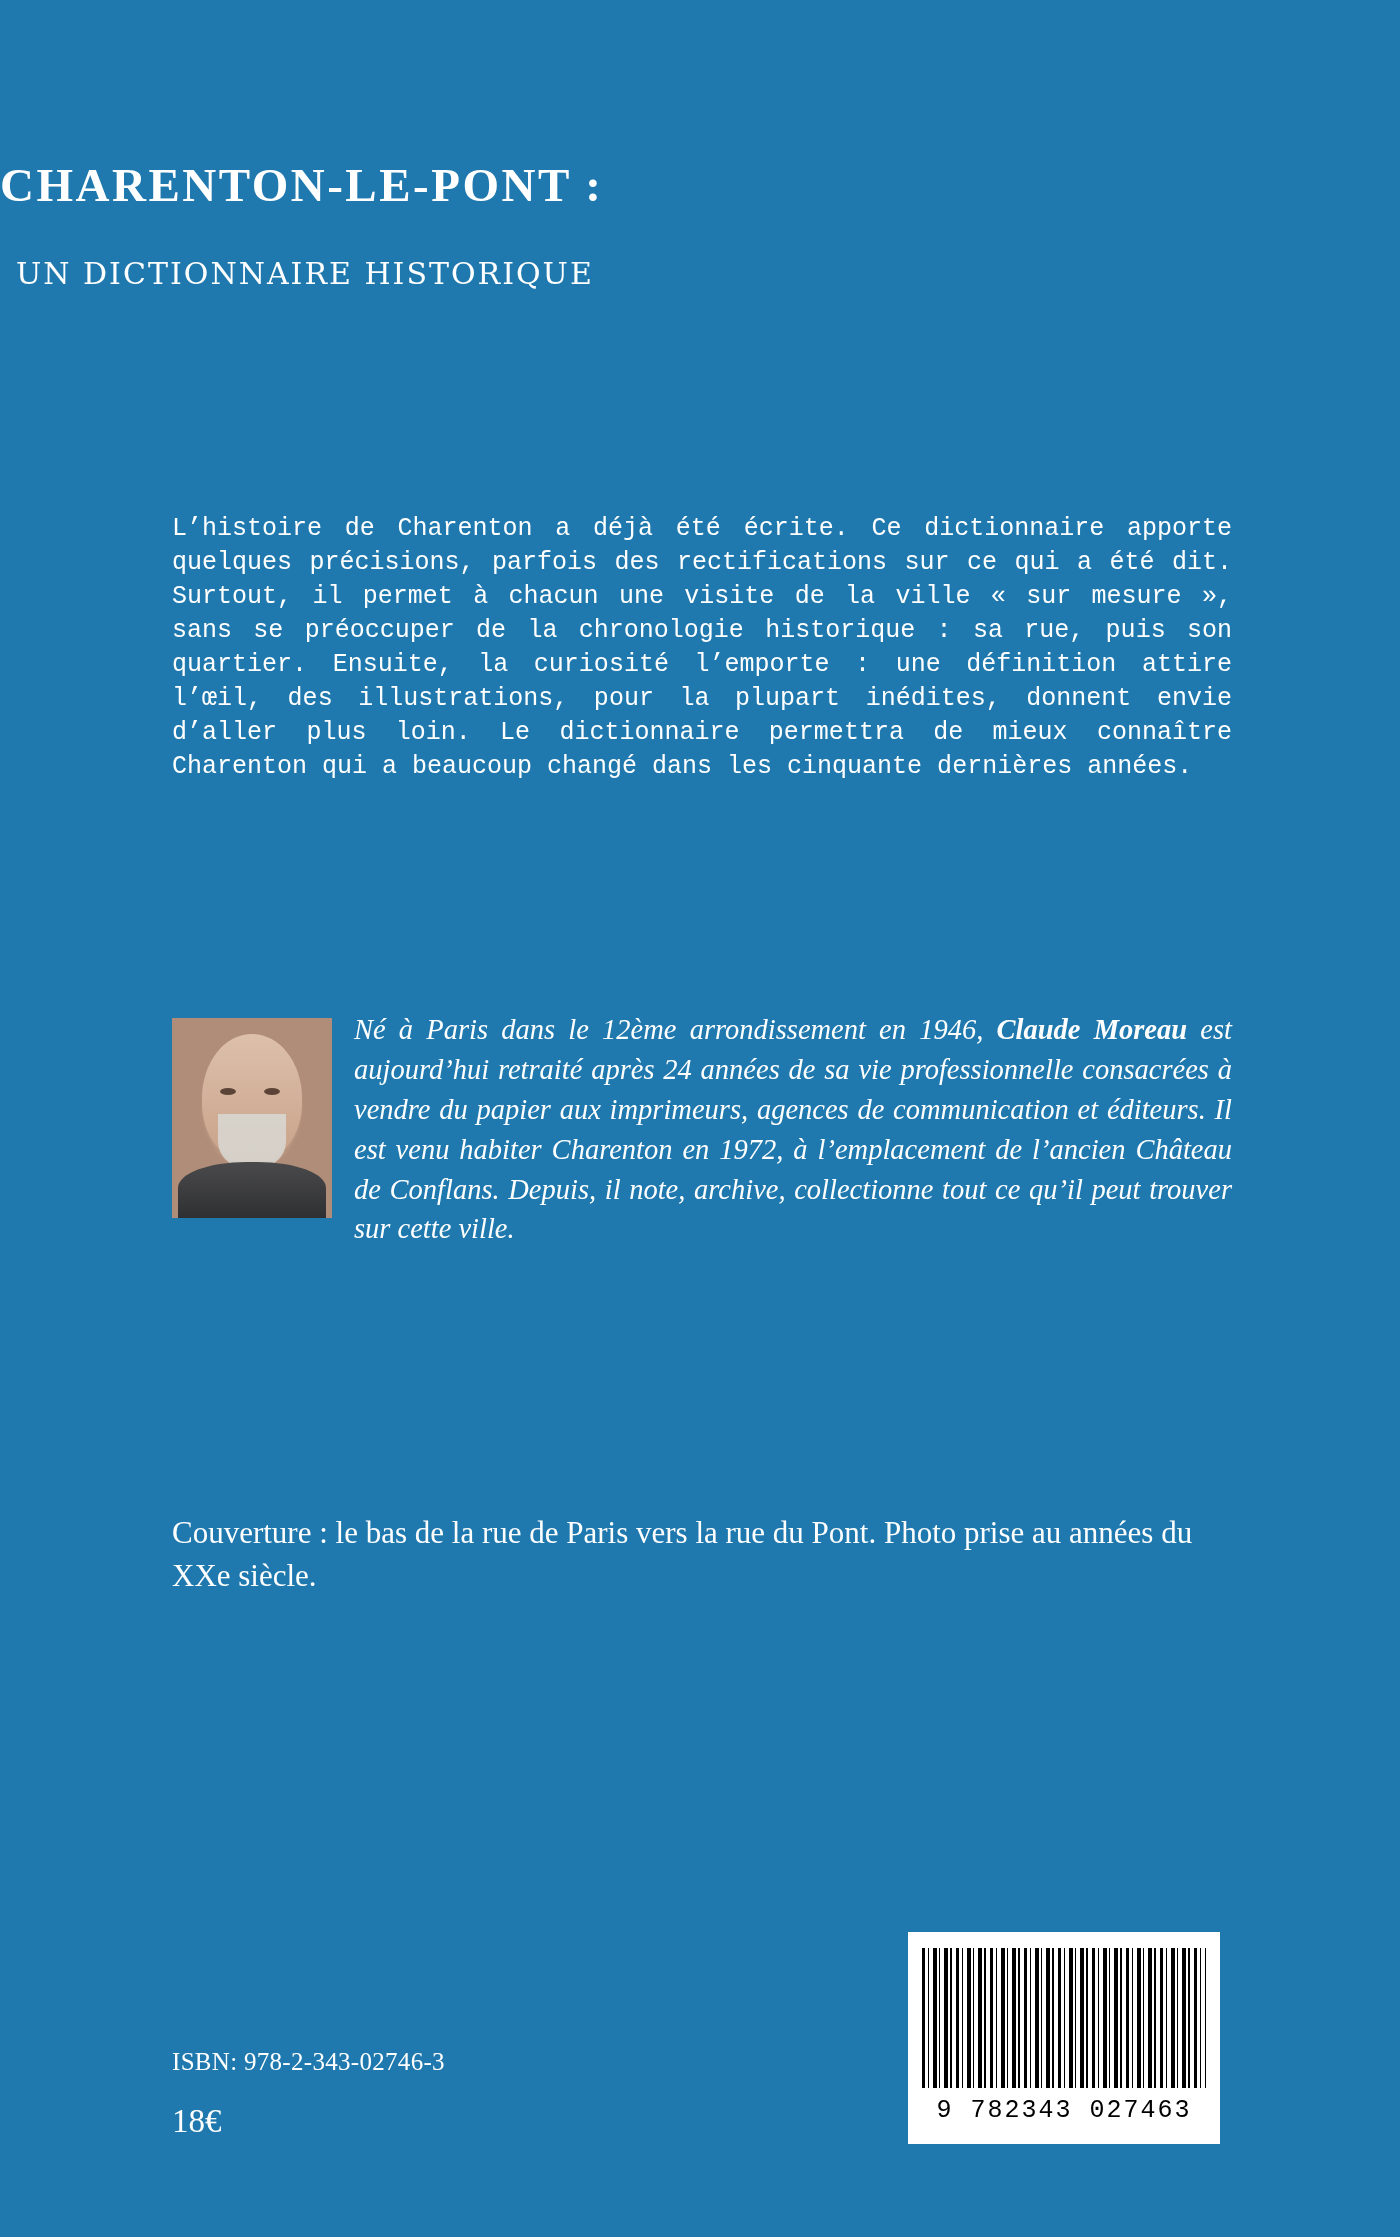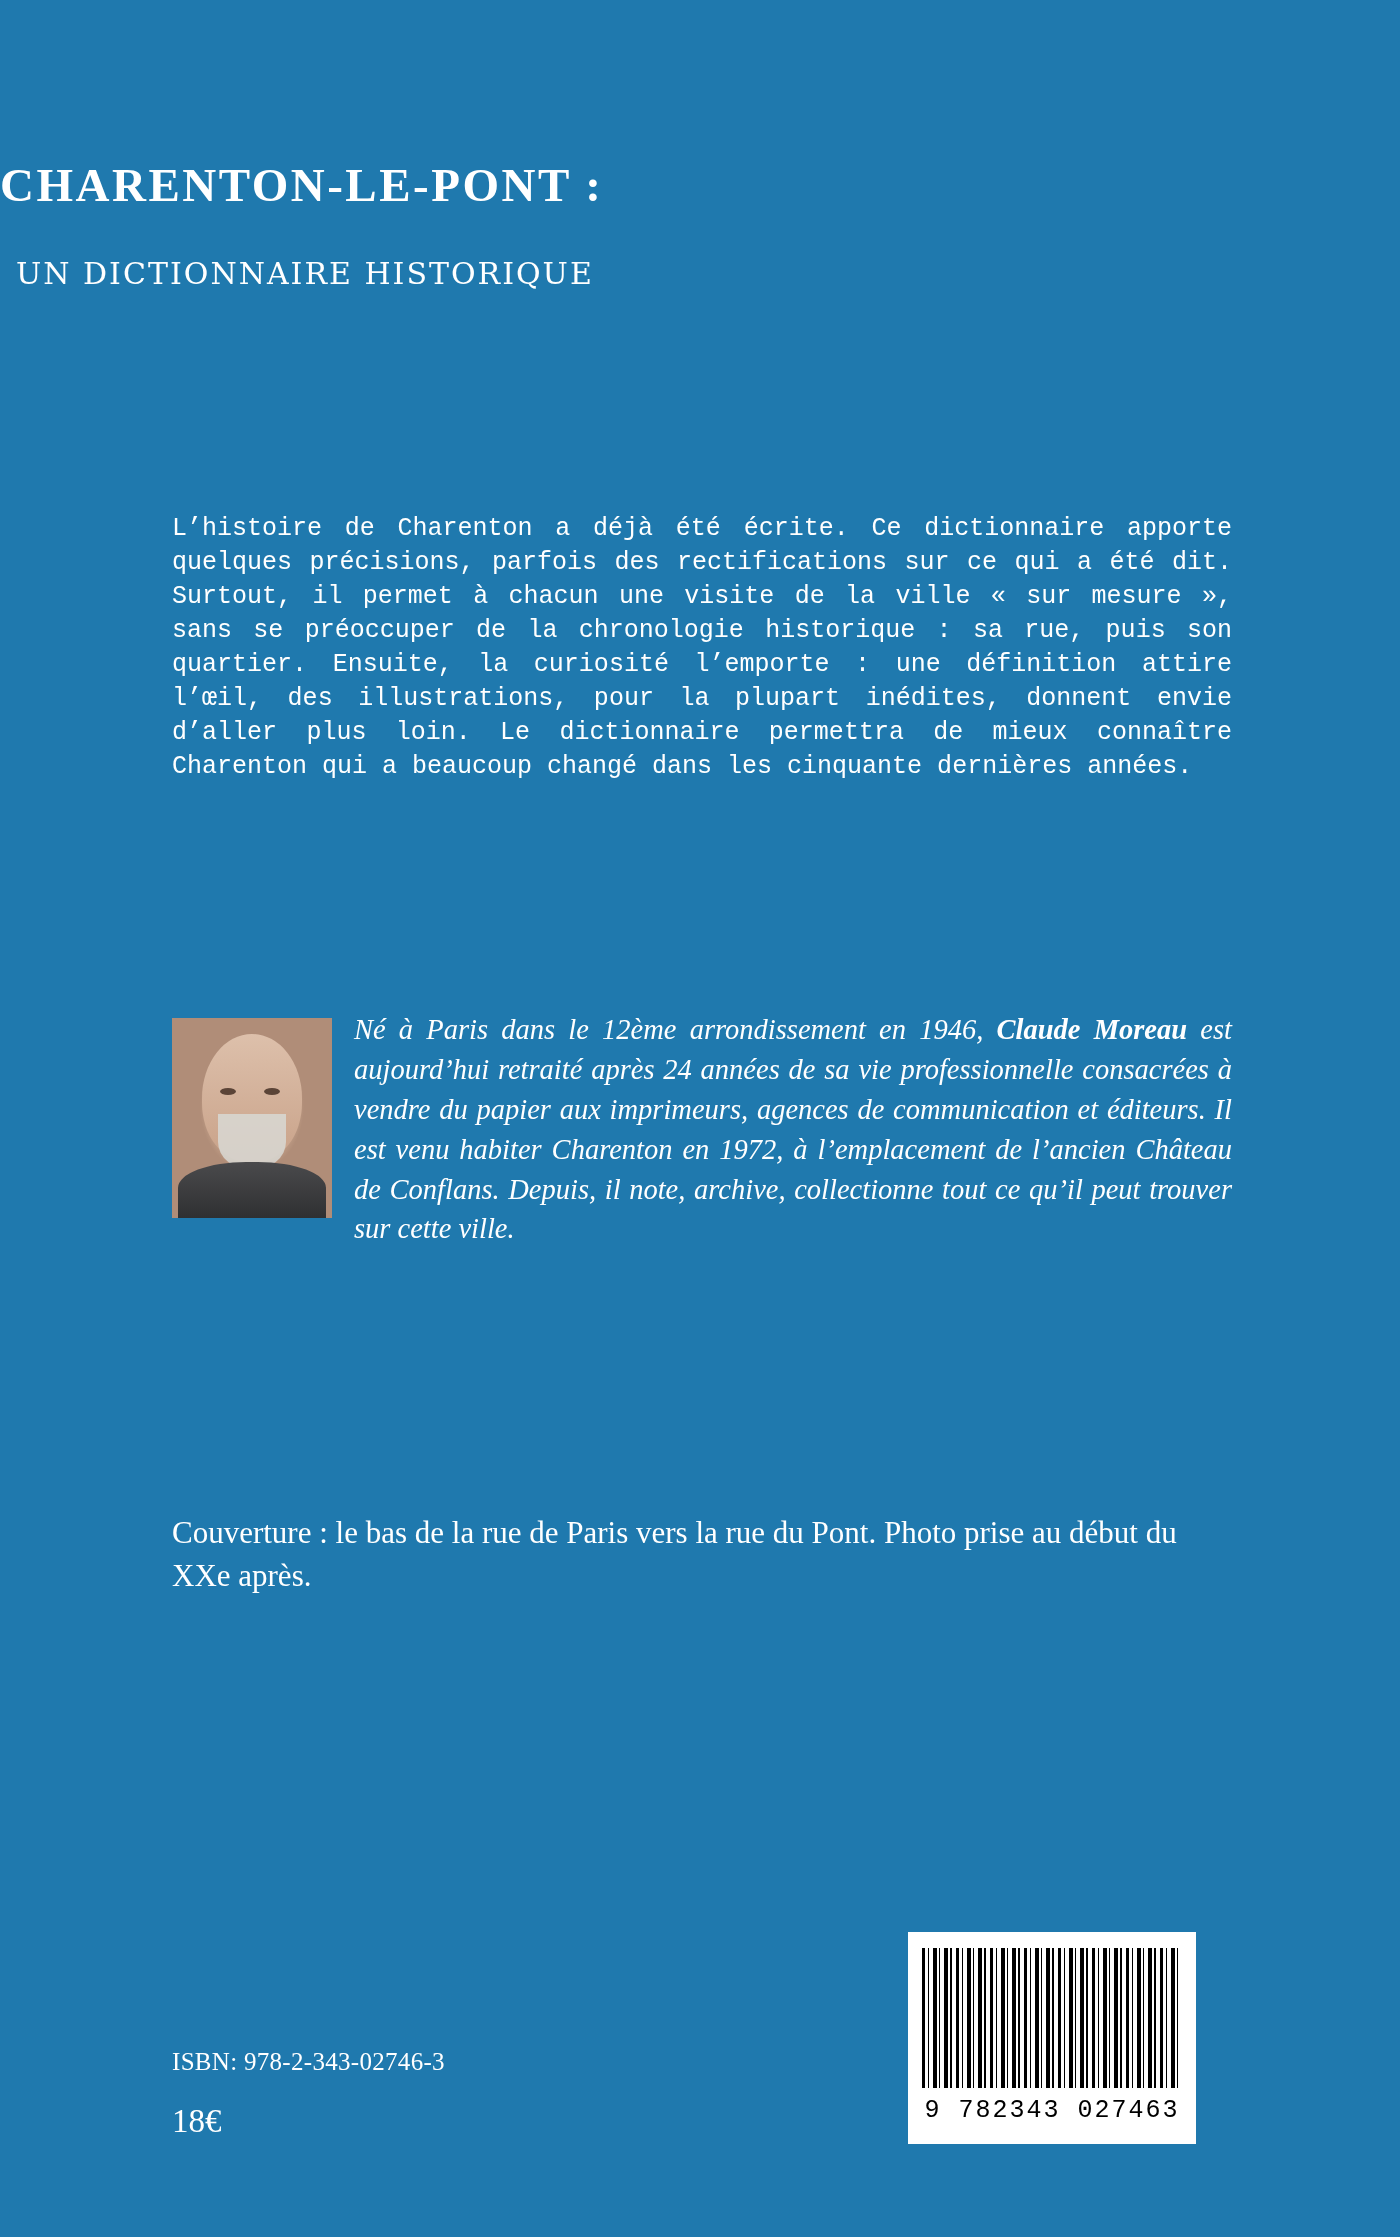--- a/index.html
+++ b/index.html
@@ -147,21 +147,21 @@
     letter-spacing: .3px;
     margin-bottom: 27px;
   }
   .price-line {
     font-size: 33px;
   }
   .barcode-box {
     position: absolute;
     left: 908px;
     top: 1932px;
-    width: 288px;
+    width: 312px;
     height: 212px;
     background: #ffffff;
     box-sizing: border-box;
     padding: 16px 14px 24px 14px;
   }
   .barcode-bars {
     width: 100%;
     height: 140px;
     background-image: repeating-linear-gradient(
       to right,
@@ -198,21 +198,21 @@
     <div class="author-photo">
       <div class="head"></div>
       <div class="eye-l"></div>
       <div class="eye-r"></div>
       <div class="beard"></div>
       <div class="body"></div>
     </div>
     <span>Né à Paris dans le 12ème arrondissement en 1946, </span><span class="author-name">Claude Moreau</span><span> est aujourd’hui retraité après 24 années de sa vie professionnelle consacrées à vendre du papier aux imprimeurs, agences de communication et éditeurs. Il est venu habiter Charenton en 1972, à l’emplacement de l’ancien Château de Conflans. Depuis, il note, archive, collectionne tout ce qu’il peut trouver sur cette ville.</span>
   </div>
 
-  <div class="cover-note">Couverture : le bas de la rue de Paris vers la rue du Pont. Photo prise au début du XXe après.</div>
+  <div class="cover-note">Couverture : le bas de la rue de Paris vers la rue du Pont. Photo prise au années du XXe siècle.</div>
 
   <div class="isbn-block">
     <div class="isbn-line">ISBN: 978-2-343-02746-3</div>
     <div class="price-line">18€</div>
   </div>
 
   <div class="barcode-box">
     <div class="barcode-bars"></div>
     <div class="barcode-number">9 782343 027463</div>
   </div>

